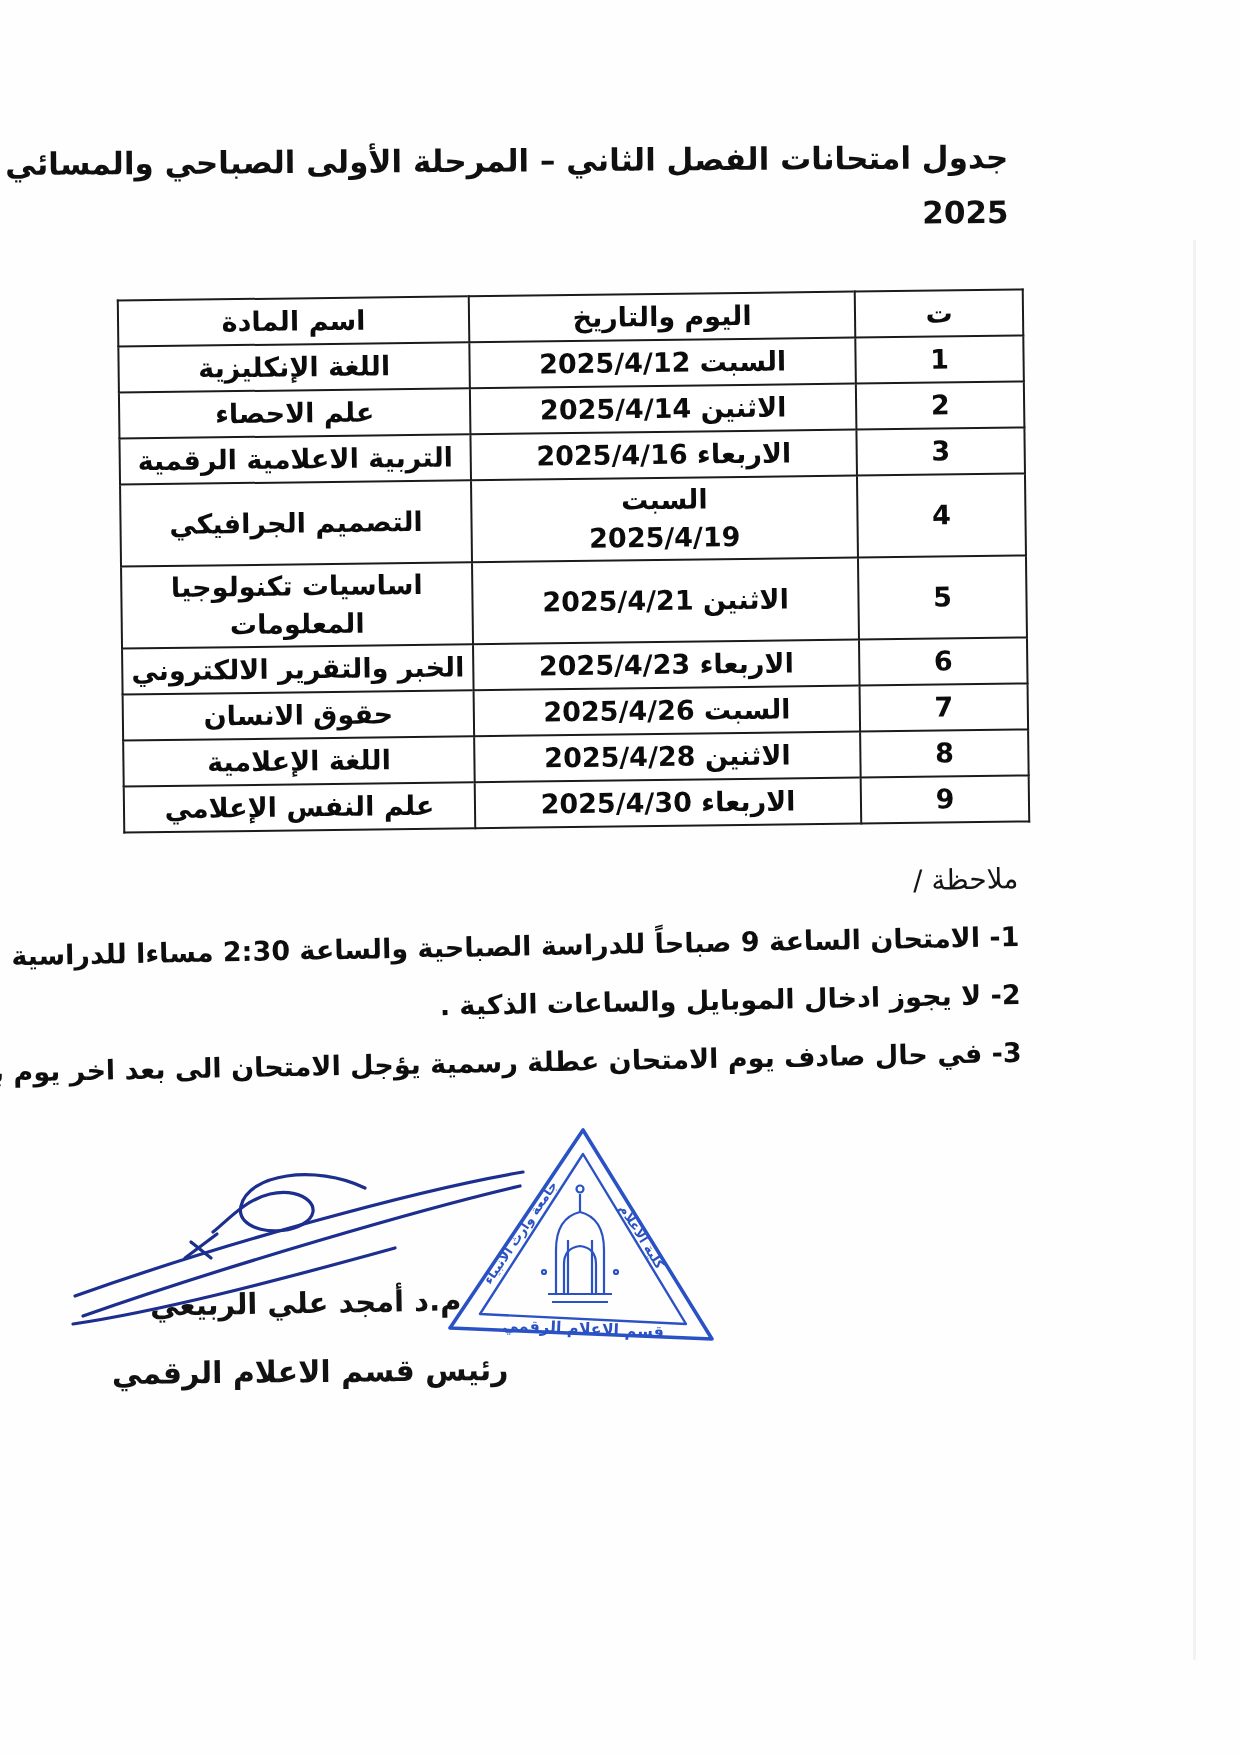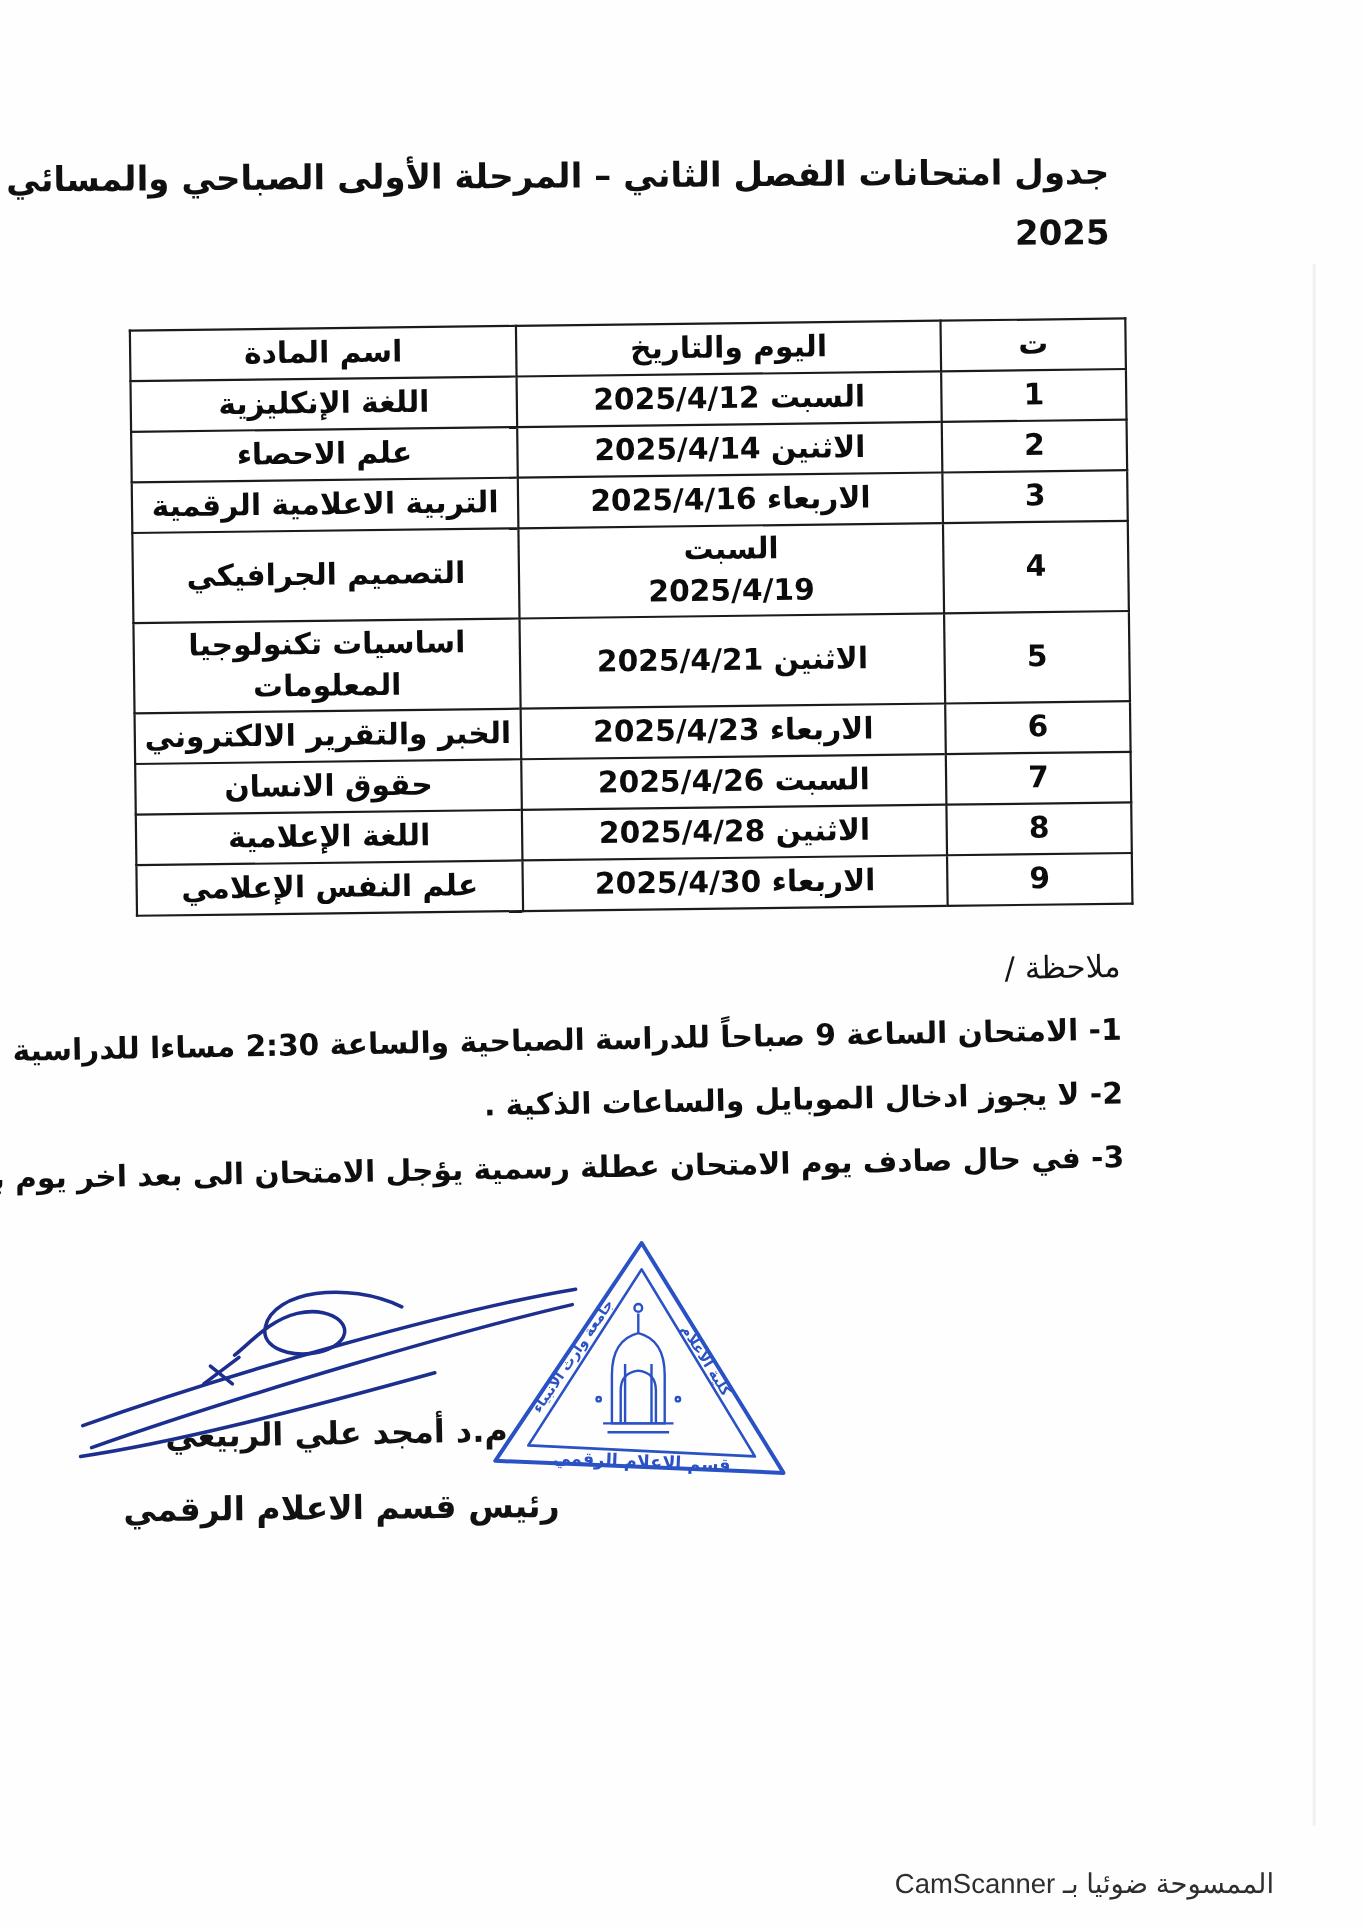--- a/index.html
+++ b/index.html
@@ -175,15 +175,14 @@
     <g font-family="DejaVu Sans, sans-serif" font-weight="700" fill="#2a52c5">
       <text x="96" y="113" font-size="13" text-anchor="middle" letter-spacing="1.5" transform="rotate(-56 96 113)">جامعة وارث الانبياء</text>
       <text x="210" y="117" font-size="13" text-anchor="middle" letter-spacing="2" transform="rotate(58 210 117)">كلية الاعلام</text>
       <text x="155" y="212" font-size="16" text-anchor="middle" transform="rotate(2.5 155 212)">قسم الاعلام الرقمي</text>
     </g>
   </svg>
 
   <div class="sig-name">م.د أمجد علي الربيعي</div>
   <div class="sig-role">رئيس قسم الاعلام الرقمي</div>
 
-  <div class="scan-credit">الممسوحة ضوئيا بـ CamScanner</div>
 
 </div>
 
 </body></html>

